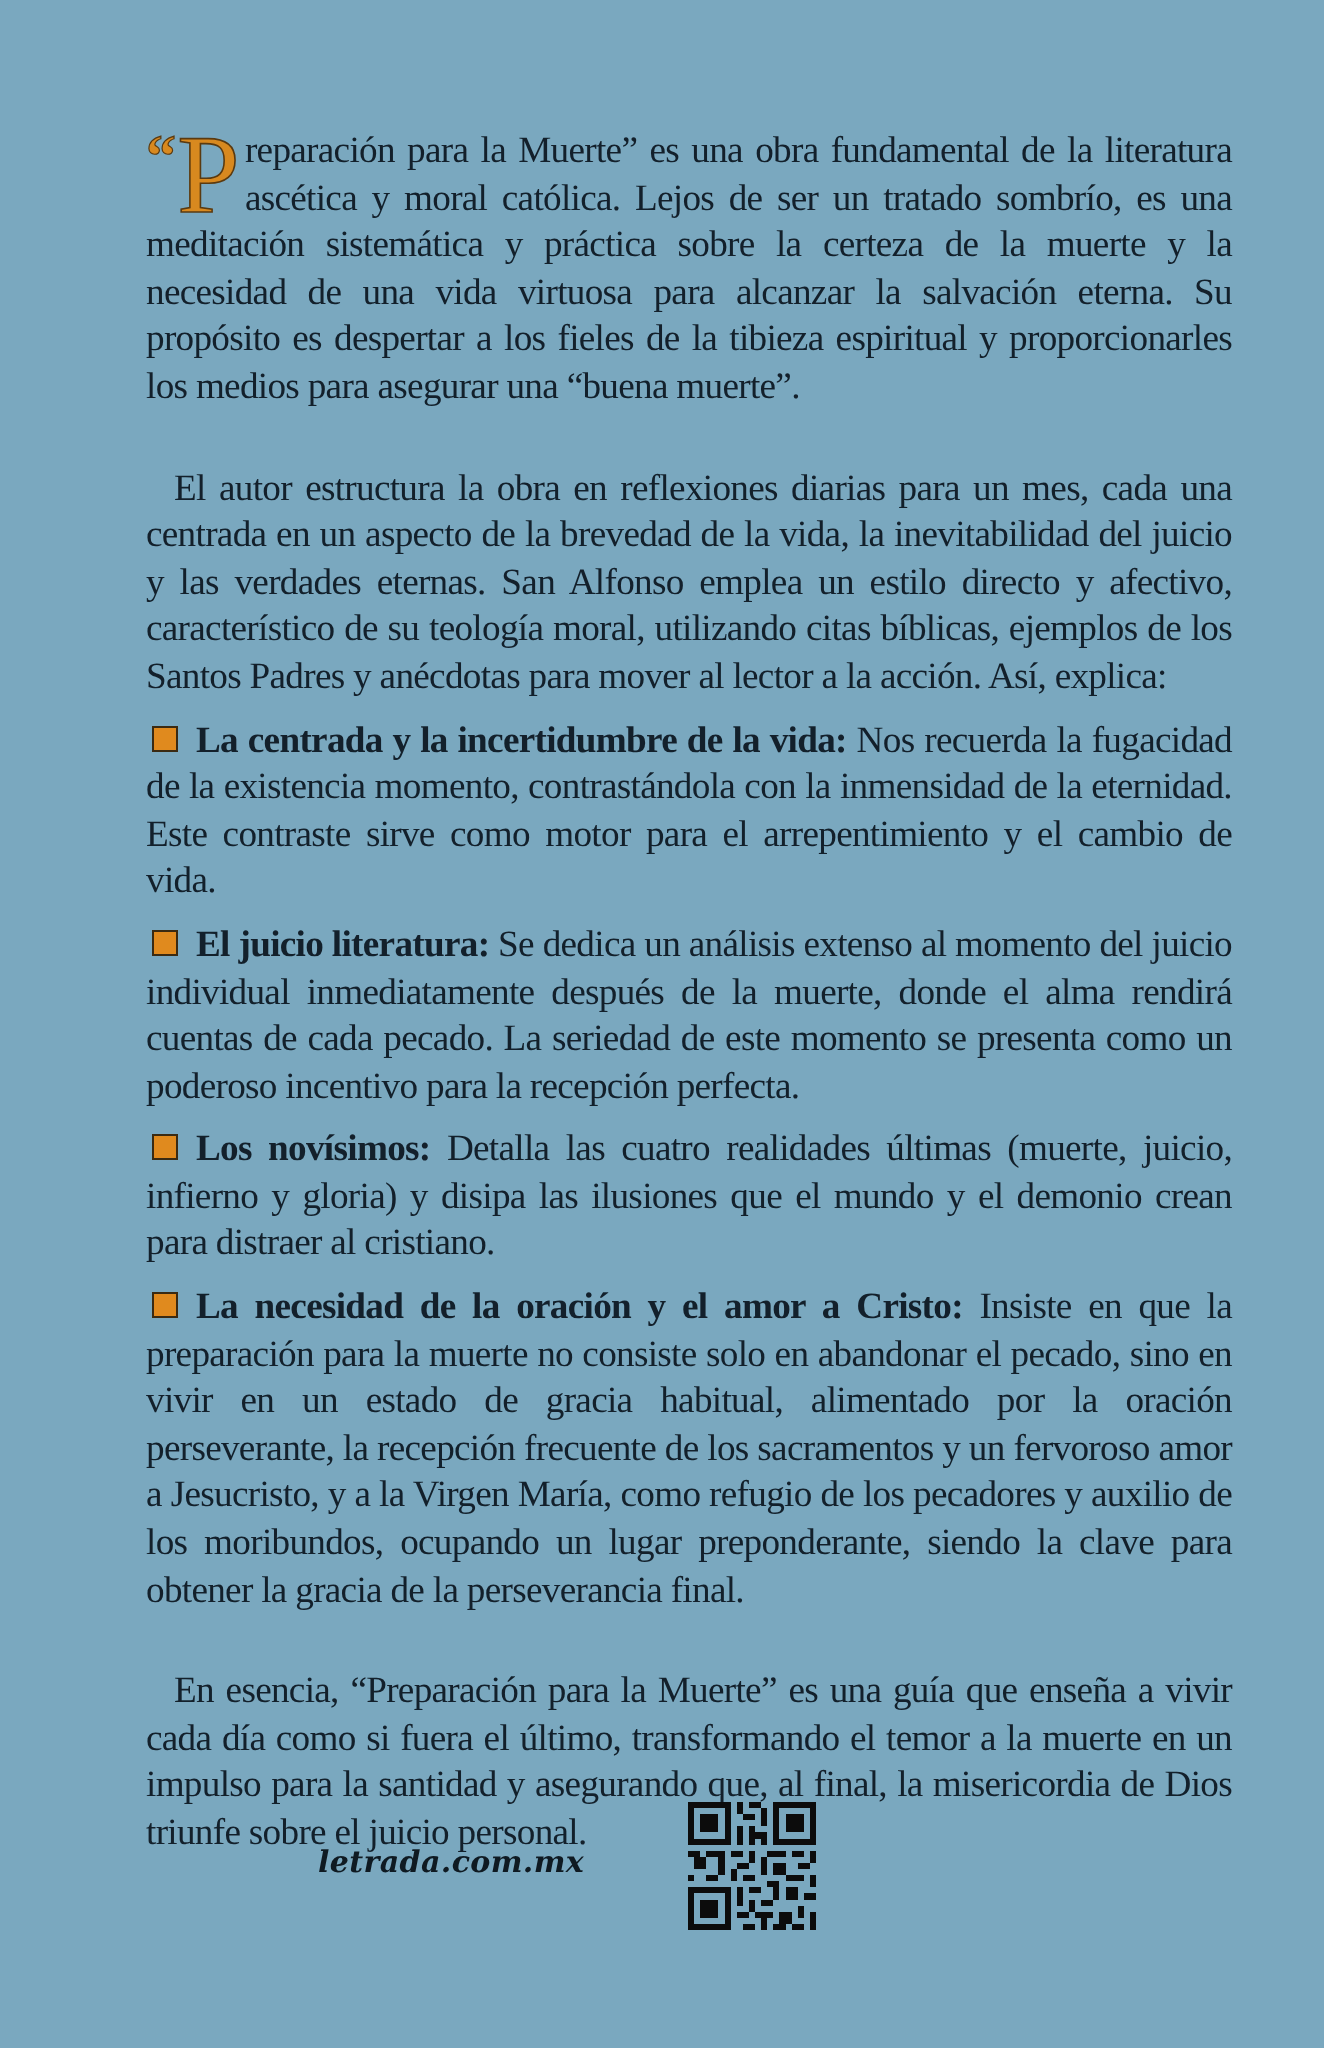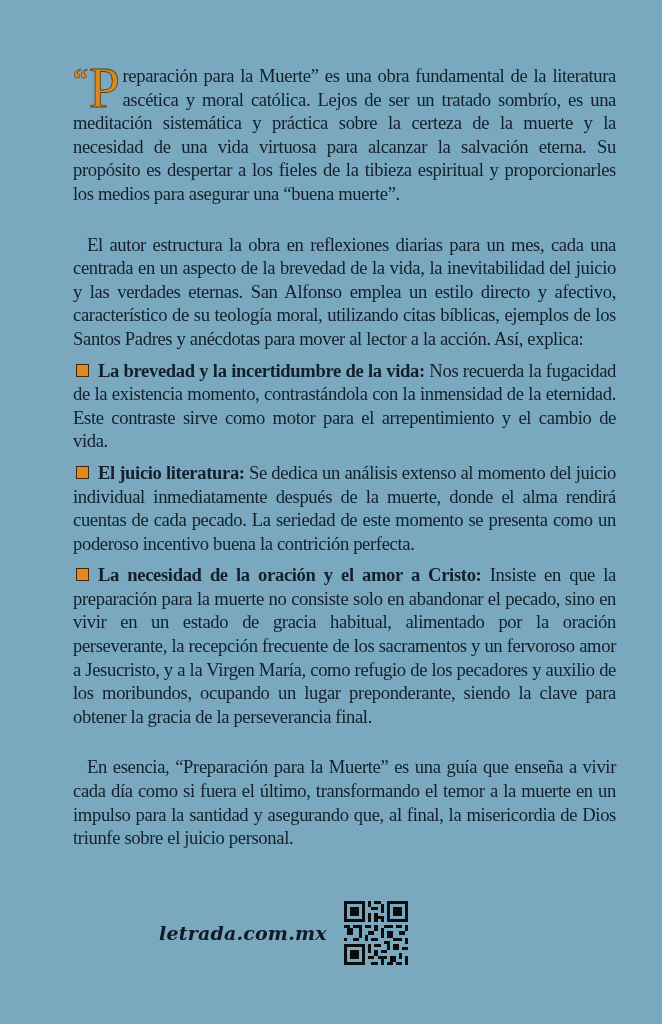--- a/index.html
+++ b/index.html
@@ -51,48 +51,51 @@
     border: 1px solid #3a2a12;
     margin-right: 9px;
     margin-left: 3px;
     vertical-align: 0px;
   }
   .b { font-weight: bold; }
   .url {
     position: absolute; left: 159px; top: 922px;
     font-family: "DejaVu Serif", serif;
     font-style: italic; font-weight: bold;
-    font-size: 19px; color: #0f1a22;
+    font-size: 15px; color: #0f1a22;
     letter-spacing: 0.2px;
   }
   .qr {
     position: absolute; left: 344px; top: 901px; width: 64px; height: 64px;
   }
 </style>
 </head>
 <body>
 
 <div class="page">
 
   <p class="para dropcap-wrap">
     <span class="quote-mark">“</span>
     <span class="dropcap">P</span>
     <span>reparación para la Muerte” es una obra fundamental de la literatura ascética y moral católica. Lejos de ser un tratado sombrío, es una meditación sistemática y práctica sobre la certeza de la muerte y la necesidad de una vida virtuosa para alcanzar la salvación eterna. Su propósito es despertar a los fieles de la tibieza espiritual y proporcionarles los medios para asegurar una “buena muerte”.</span>
   </p>
 
   <p class="para indent">El autor estructura la obra en reflexiones diarias para un mes, cada una centrada en un aspecto de la brevedad de la vida, la inevitabilidad del juicio y las verdades eternas. San Alfonso emplea un estilo directo y afectivo, característico de su teología moral, utilizando citas bíblicas, ejemplos de los Santos Padres y anécdotas para mover al lector a la acción. Así, explica:</p>
 
   <p class="para bullet-item">
-    <span class="bullet"></span><span class="b">La brevedad y la incertidumbre de la vida:</span><span> Nos recuerda la fugacidad de la existencia momento, contrastándola con la inmensidad de la eternidad. Este contraste sirve como motor para el arrepentimiento y el cambio de vida.</span>
+    <span class="bullet"></span><span class="b">La centrada y la incertidumbre de la vida:</span><span> Nos recuerda la fugacidad de la existencia momento, contrastándola con la inmensidad de la eternidad. Este contraste sirve como motor para el arrepentimiento y el cambio de vida.</span>
   </p>
 
   <p class="para bullet-item">
-    <span class="bullet"></span><span class="b">El juicio literatura:</span><span> Se dedica un análisis extenso al momento del juicio individual inmediatamente después de la muerte, donde el alma rendirá cuentas de cada pecado. La seriedad de este momento se presenta como un poderoso incentivo buena la contrición perfecta.</span>
+    <span class="bullet"></span><span class="b">El juicio literatura:</span><span> Se dedica un análisis extenso al momento del juicio individual inmediatamente después de la muerte, donde el alma rendirá cuentas de cada pecado. La seriedad de este momento se presenta como un poderoso incentivo para la recepción perfecta.</span>
   </p>
 
+  <p class="para bullet-item">
+    <span class="bullet"></span><span class="b">Los novísimos:</span><span> Detalla las cuatro realidades últimas (muerte, juicio, infierno y gloria) y disipa las ilusiones que el mundo y el demonio crean para distraer al cristiano.</span>
+  </p>
 
   <p class="para bullet-item">
     <span class="bullet"></span><span class="b">La necesidad de la oración y el amor a Cristo:</span><span> Insiste en que la preparación para la muerte no consiste solo en abandonar el pecado, sino en vivir en un estado de gracia habitual, alimentado por la oración perseverante, la recepción frecuente de los sacramentos y un fervoroso amor a Jesucristo, y a la Virgen María, como refugio de los pecadores y auxilio de los moribundos, ocupando un lugar preponderante, siendo la clave para obtener la gracia de la perseverancia final.</span>
   </p>
 
   <p class="para indent">En esencia, “Preparación para la Muerte” es una guía que enseña a vivir cada día como si fuera el último, transformando el temor a la muerte en un impulso para la santidad y asegurando que, al final, la misericordia de Dios triunfe sobre el juicio personal.</p>
 </div>
 
 <div class="url">letrada.com.mx</div>
 

